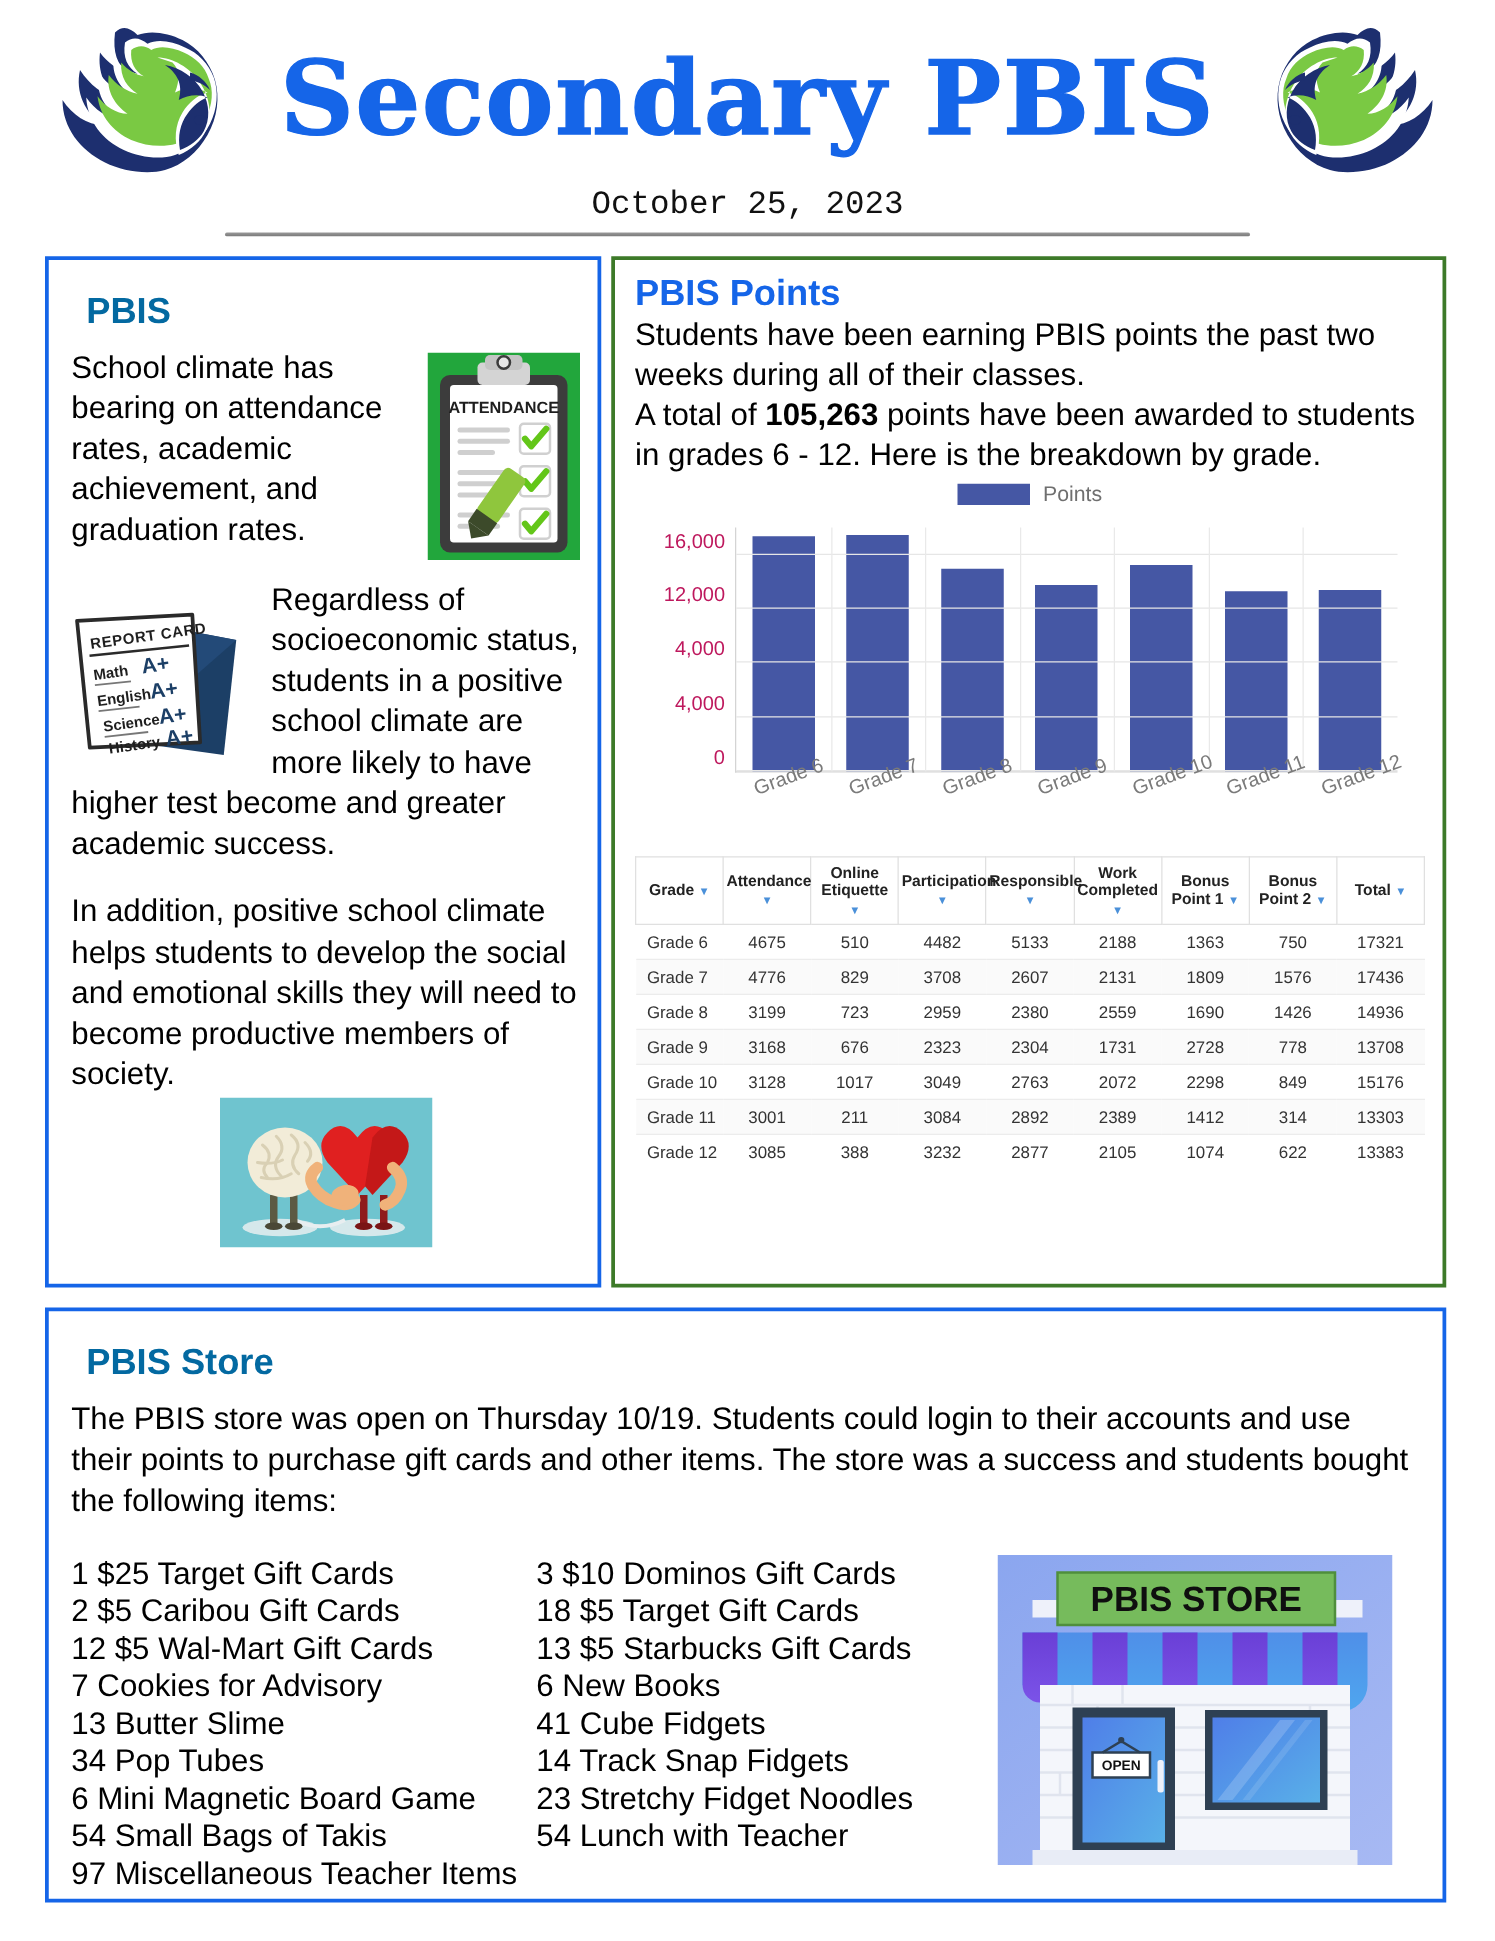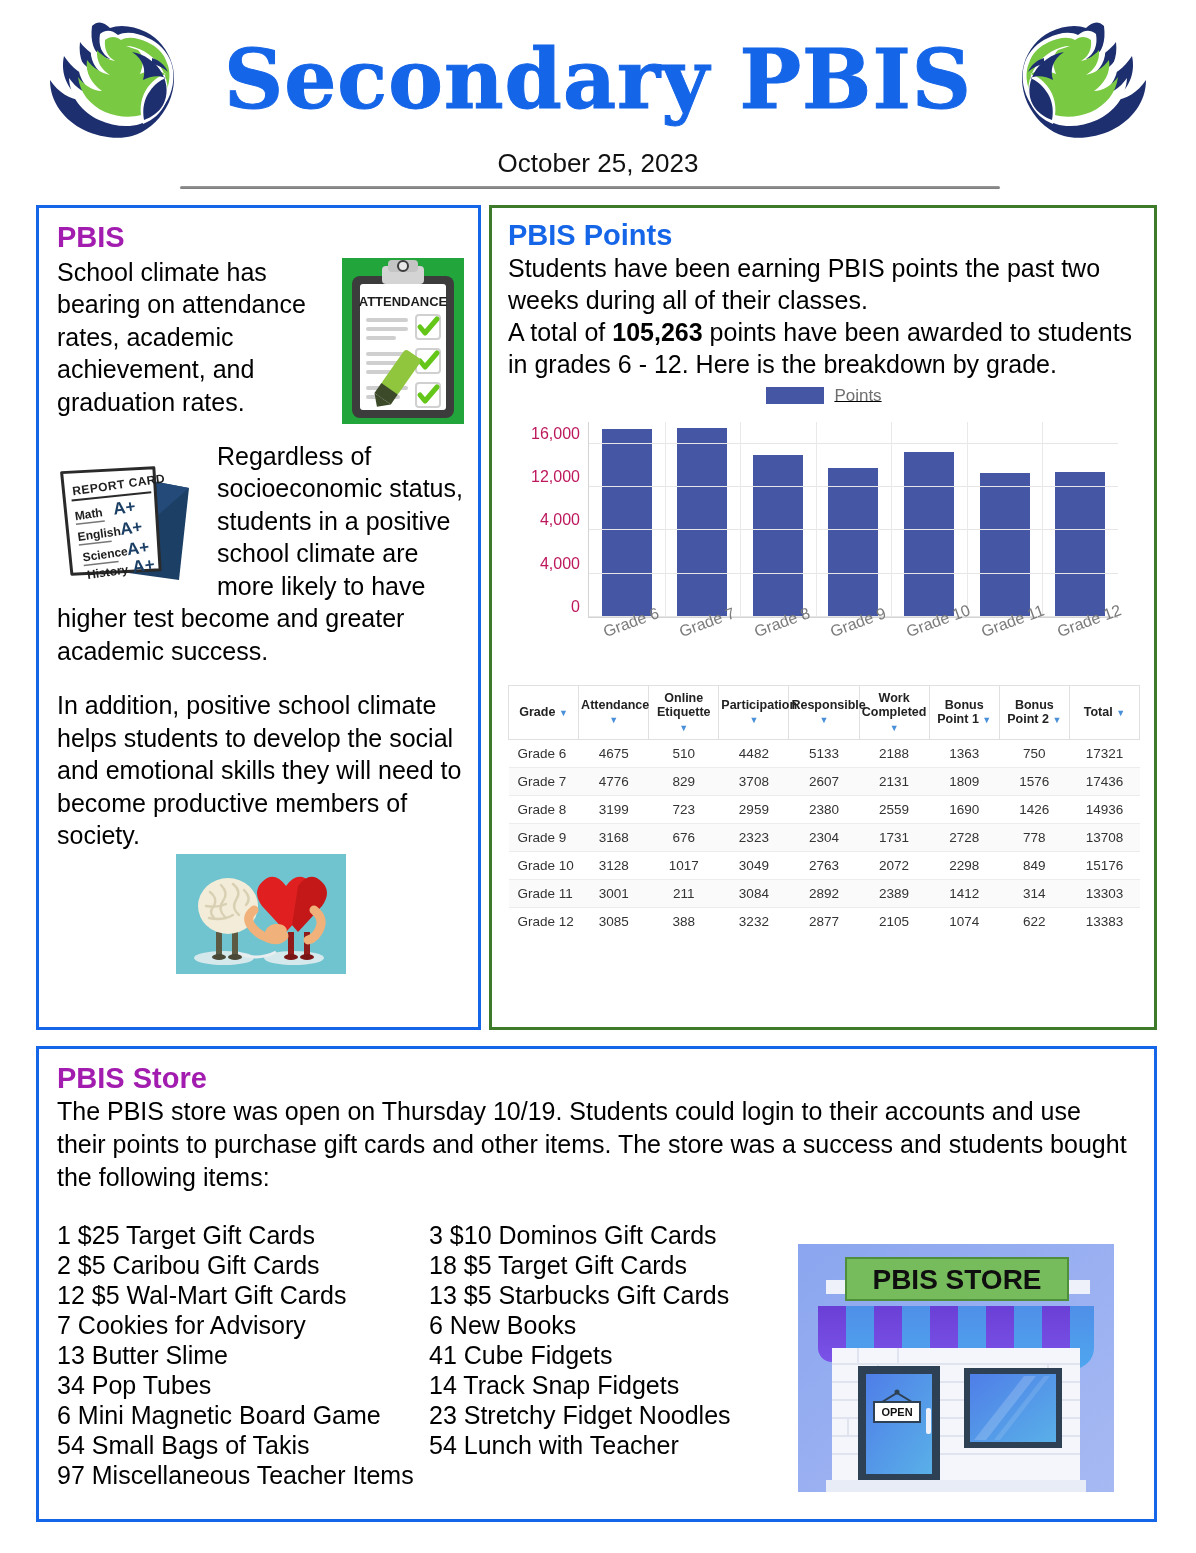--- a/index.html
+++ b/index.html
@@ -29,58 +29,59 @@
     letter-spacing:1px;
     color:#1565e8;
     line-height:1;
     -webkit-text-stroke:1px #1565e8;
   }
   .date {
     position:absolute; left:0; right:0; top:148px;
     text-align:center;
     font-size:26px;
     color:#111;
+    font-family:Liberation Mono, monospace;
   }
   .divider {
     position:absolute; left:180px; width:820px; top:186px;
     height:3px;
     background:linear-gradient(to bottom,#9a9a9a,#7a7a7a);
     border-radius:2px;
   }
 
   
   .panel { position:absolute; background:#fff; }
   .panel.blue  { border:3px solid #1565e8; }
   .panel.green { border:3px solid #3d7a29; }
 
   #panel-pbis        { left:36px;  top:205px;  width:445px;  height:825px; }
   #panel-points      { left:489px; top:205px;  width:668px;  height:825px; }
   #panel-store       { left:36px;  top:1046px; width:1121px; height:476px; }
 
-  .h-green { color:#a21caf; font-size:29px; font-weight:bold; margin:0; line-height:1.1; }
+  .h-green { color:#0369a1; font-size:29px; font-weight:bold; margin:12px; line-height:1.1; }
   .h-blue  { color:#1565e8; font-size:29px; font-weight:bold; margin:0; line-height:1.1; }
 
   .body-txt { font-size:25px; line-height:1.30; color:#000; }
 
   
   #panel-pbis .inner { padding:14px 14px 0 18px; position:relative; height:100%; }
   .clipboard-img { float:right; width:122px; height:166px; margin:4px 0 2px 8px; }
   .report-img    { float:left;  width:150px; height:150px; margin:6px 10px 2px 0; }
   .p1 { margin:2px 0 0 0; }
   .p2 { margin:0; }
   .brainheart-wrap { clear:both; text-align:center; margin-top:2px; }
   .brainheart-img { width:170px; height:120px; display:inline-block; }
 
   
   #panel-points .inner { padding:12px 14px 0 16px; }
   #panel-points .body-txt { font-size:25px; line-height:1.28; }
   .chart-box { width:100%; height:295px; position:relative; margin-top:6px; }
 
   
-  .legend { text-align:center; height:26px;text-decoration:underline; }
+  .legend { text-align:center; height:26px; }
   .legend-swatch {
     display:inline-block; width:58px; height:17px; background:#4557a4;
     vertical-align:middle; margin-right:10px;
   }
   .legend-label { font-size:17px; color:#6f6f6f; vertical-align:middle; }
   .plot {
     position:absolute; left:80px; right:22px; top:36px; height:196px;
     border-left:1px solid #d4d4d4;
     border-bottom:1px solid #d4d4d4;
   }

